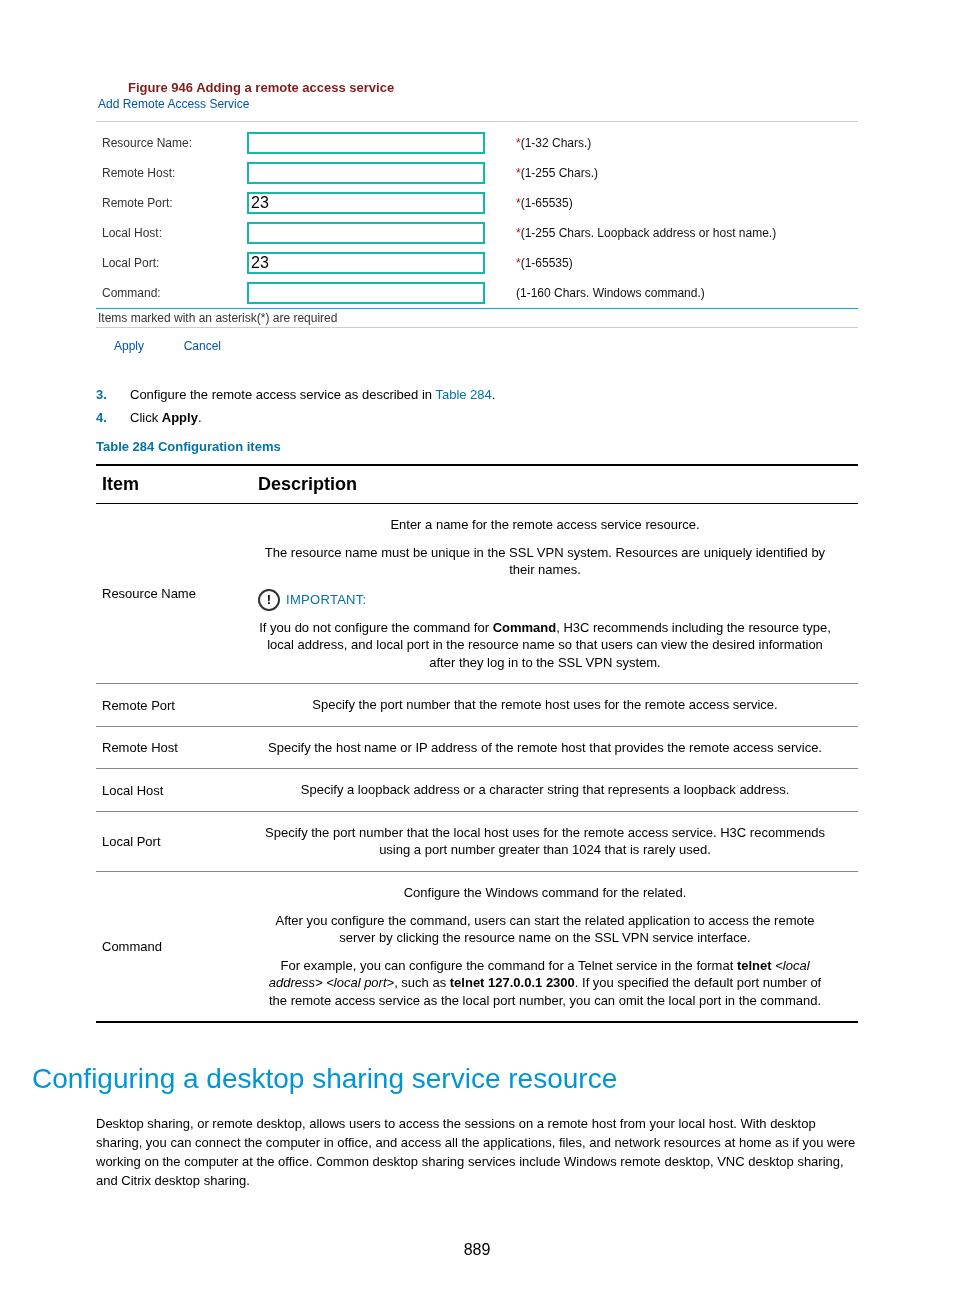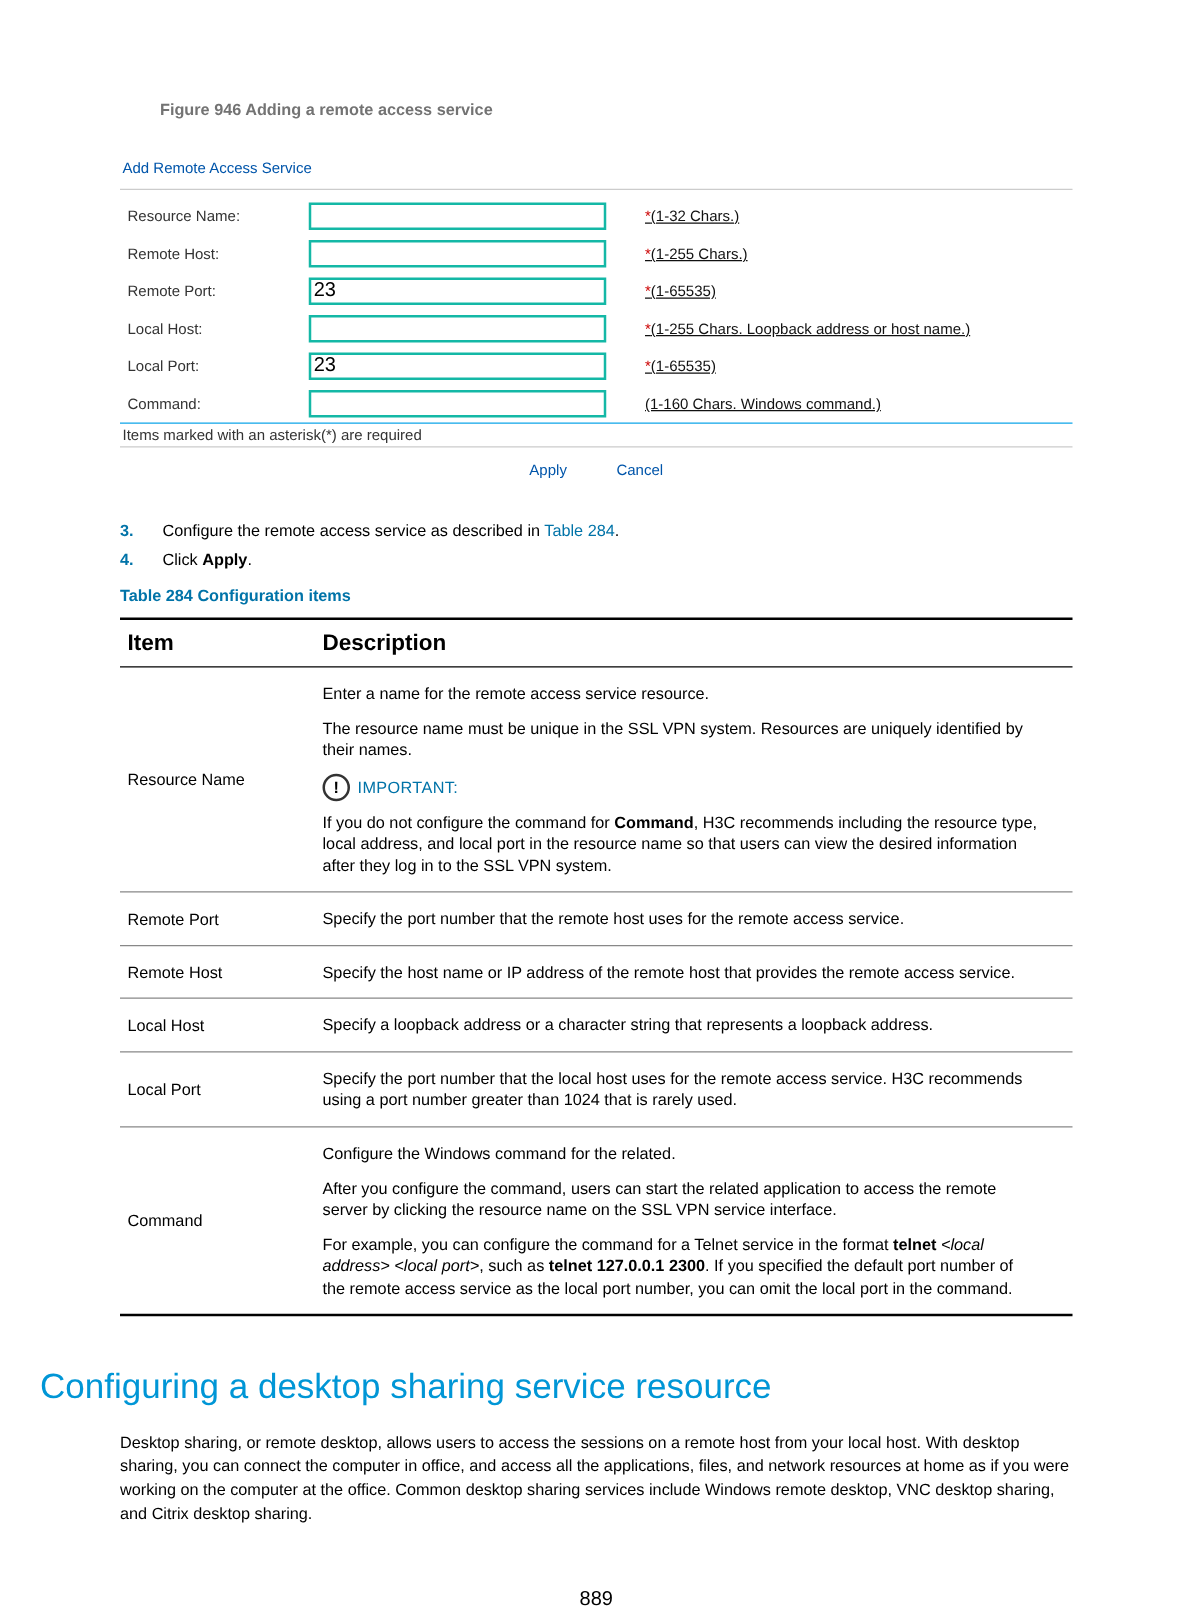--- a/index.html
+++ b/index.html
@@ -8,24 +8,23 @@
     background: #fff;
     font-family: Arial, Helvetica, sans-serif;
     color: #000;
     font-size: 13px;
     width: 954px;
   }
   .page {
     padding: 80px 96px 40px 96px;
   }
   .figure-caption {
-    color: #737373;
-    font-weight: bold;
-    font-size: 13px;
-    margin-bottom: 30px;
+    color: #7f1d1d;
+    font-weight: bold;
+    font-size: 13px;
     margin-left: 32px;
   }
   .screenshot {
     margin-right: 0;
     font-family: Arial, sans-serif;
   }
   .ss-title {
     color: #0055aa;
     font-size: 12px;
     margin-bottom: 4px;
@@ -52,32 +51,31 @@
     width: 230px;
     height: 18px;
     border: 2px solid #14b8a6;
     background: #fff;
     font-size: 16px;
     padding: 0 2px;
   }
   .ss-hint {
     margin-left: 6px;
     color: #111;
-    text-decoration: underline;
   }
   .ss-hint .star { color: #c00; }
   .ss-required {
     font-size: 12px;
     padding: 2px 0 2px 2px;
     border-top: 1px solid #0ea5e9;
     border-bottom: 1px solid #ccc;
     color: #333;
   }
   .ss-buttons {
-    text-align: center;
+    text-align: left;
     padding: 10px 0 4px 0;
   }
   .ss-link {
     color: #0055aa;
     font-size: 12px;
     margin: 0 18px;
     text-decoration: none;
   }
   .steps {
     margin: 30px 0 6px 0;
@@ -126,21 +124,21 @@
   }
   table.config td {
     padding: 8px 10px 8px 6px;
     font-size: 13px;
     vertical-align: middle;
   }
   table.config td:first-child {
     width: 140px;
     vertical-align: middle;
   }
-  .desc p { margin: 4px 16px 10px 0; line-height: 1.35; }
+  .desc p { margin: 4px 16px 10px 0; line-height: 1.35; text-align: center; }
   .desc p:last-child { margin-bottom: 4px; }
   .important-row {
     display: flex;
     align-items: center;
     margin: 6px 0 8px 0;
   }
   .important-icon {
     width: 18px;
     height: 18px;
     border: 2px solid #333;

